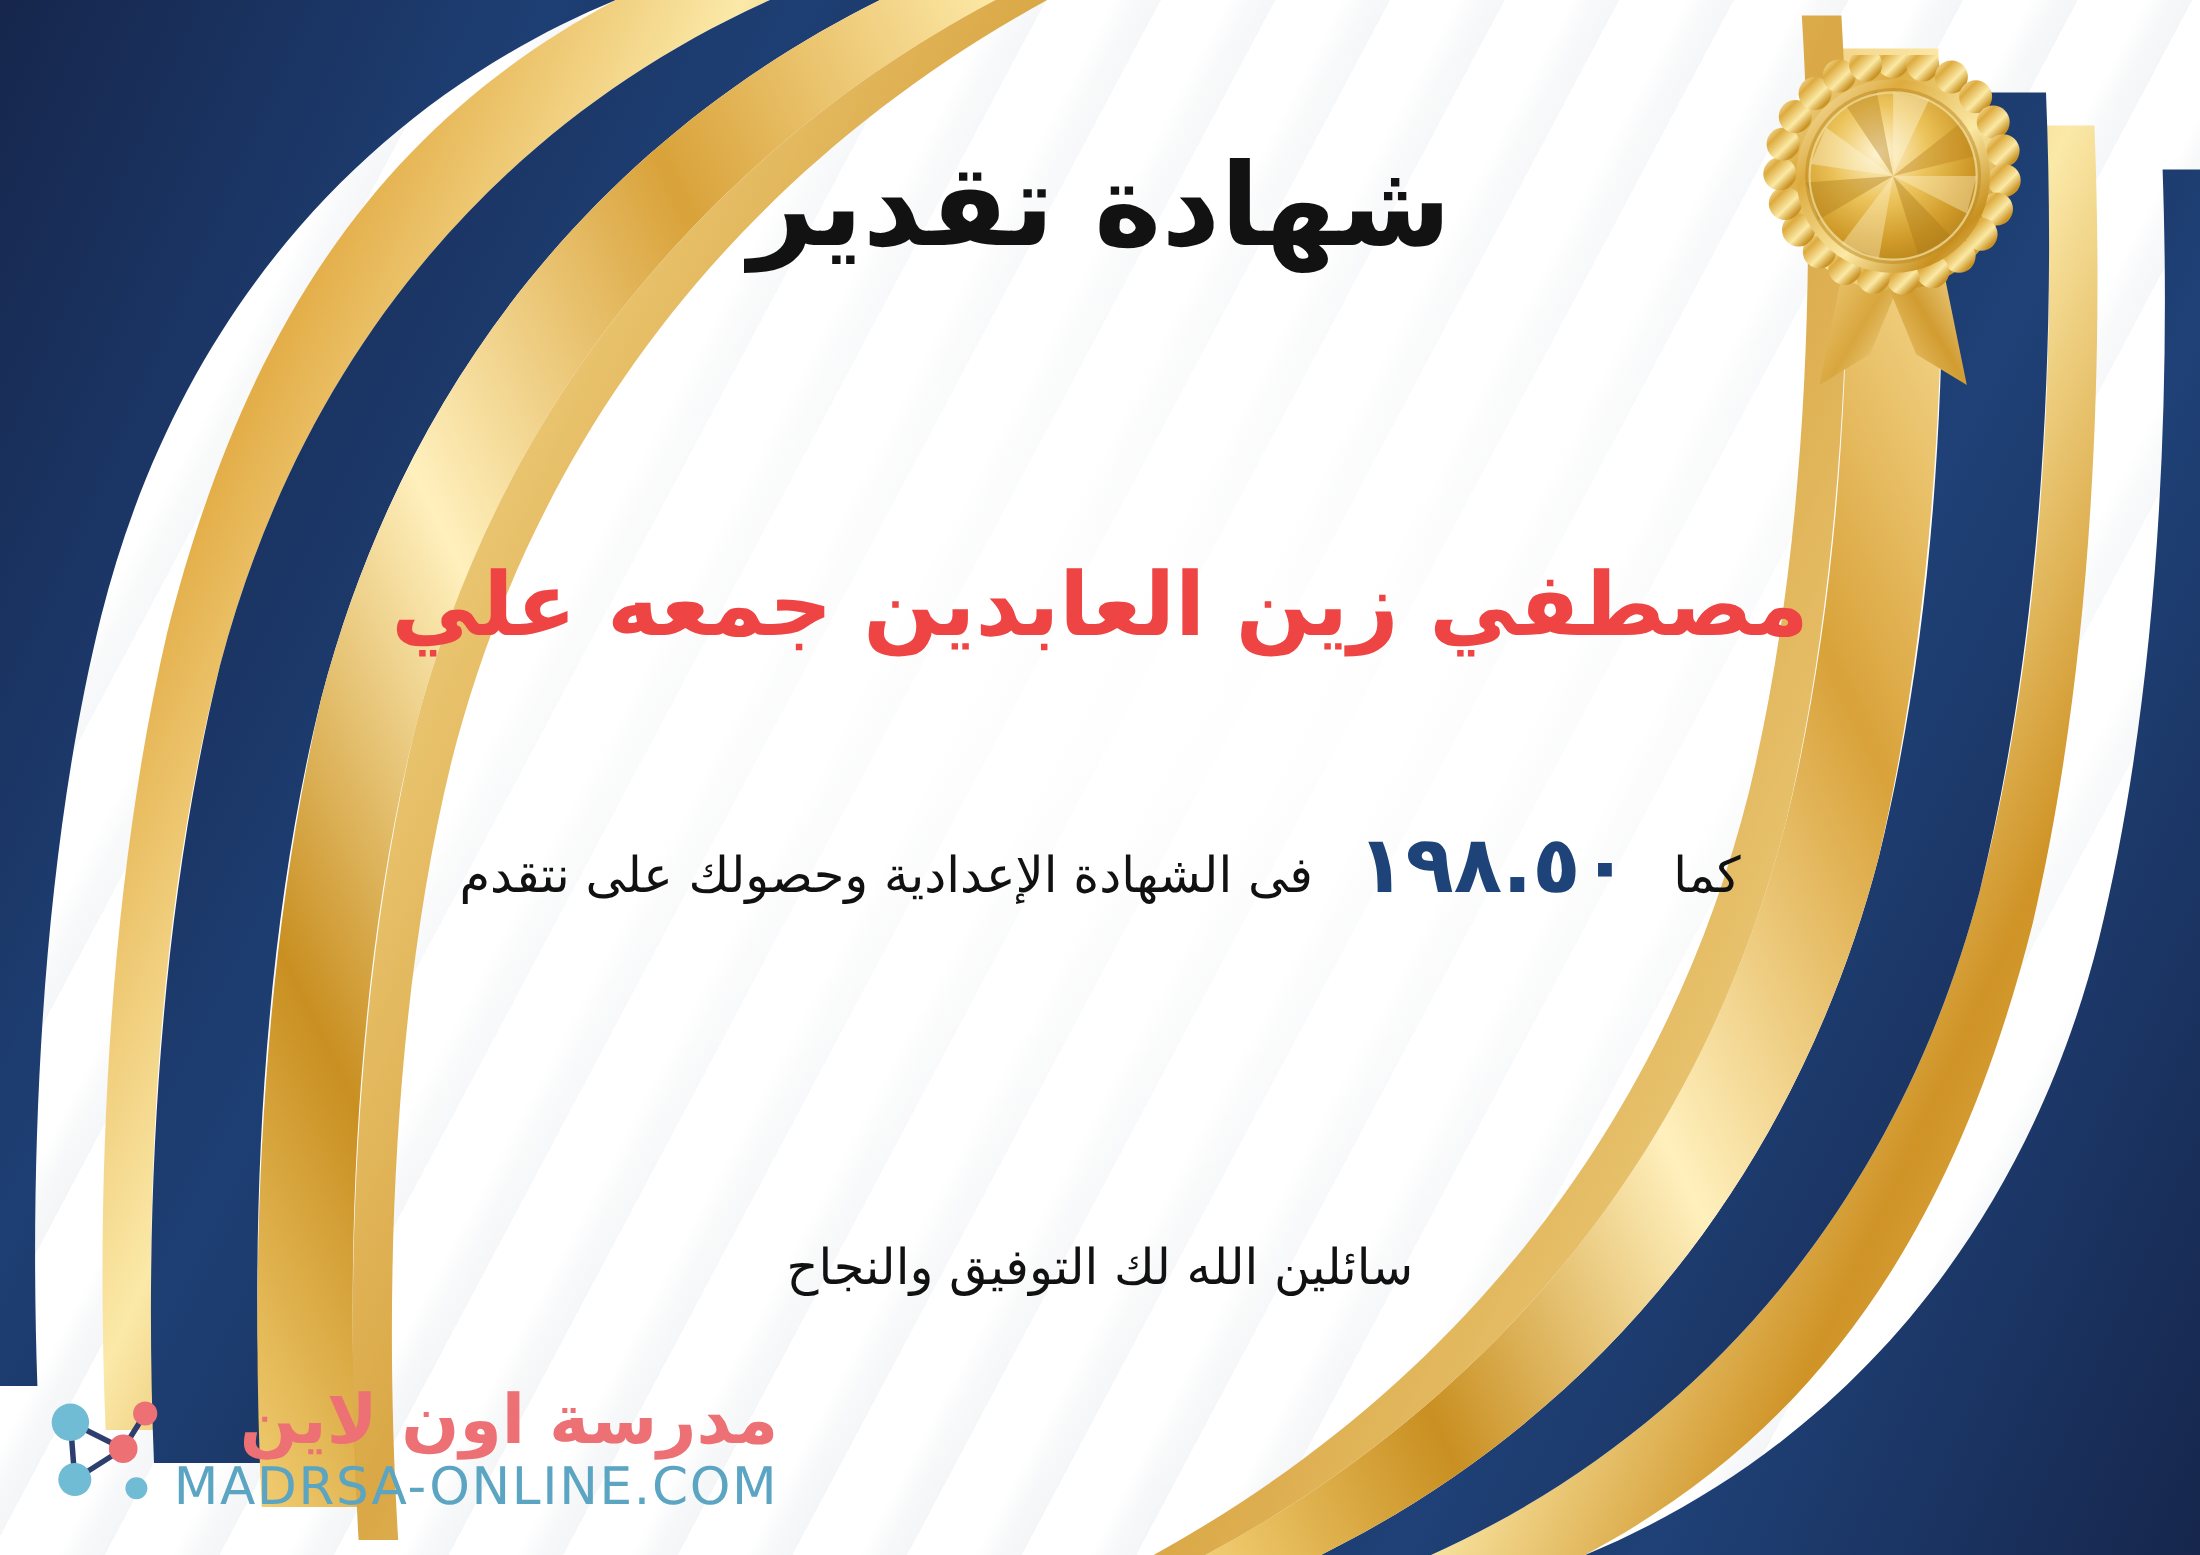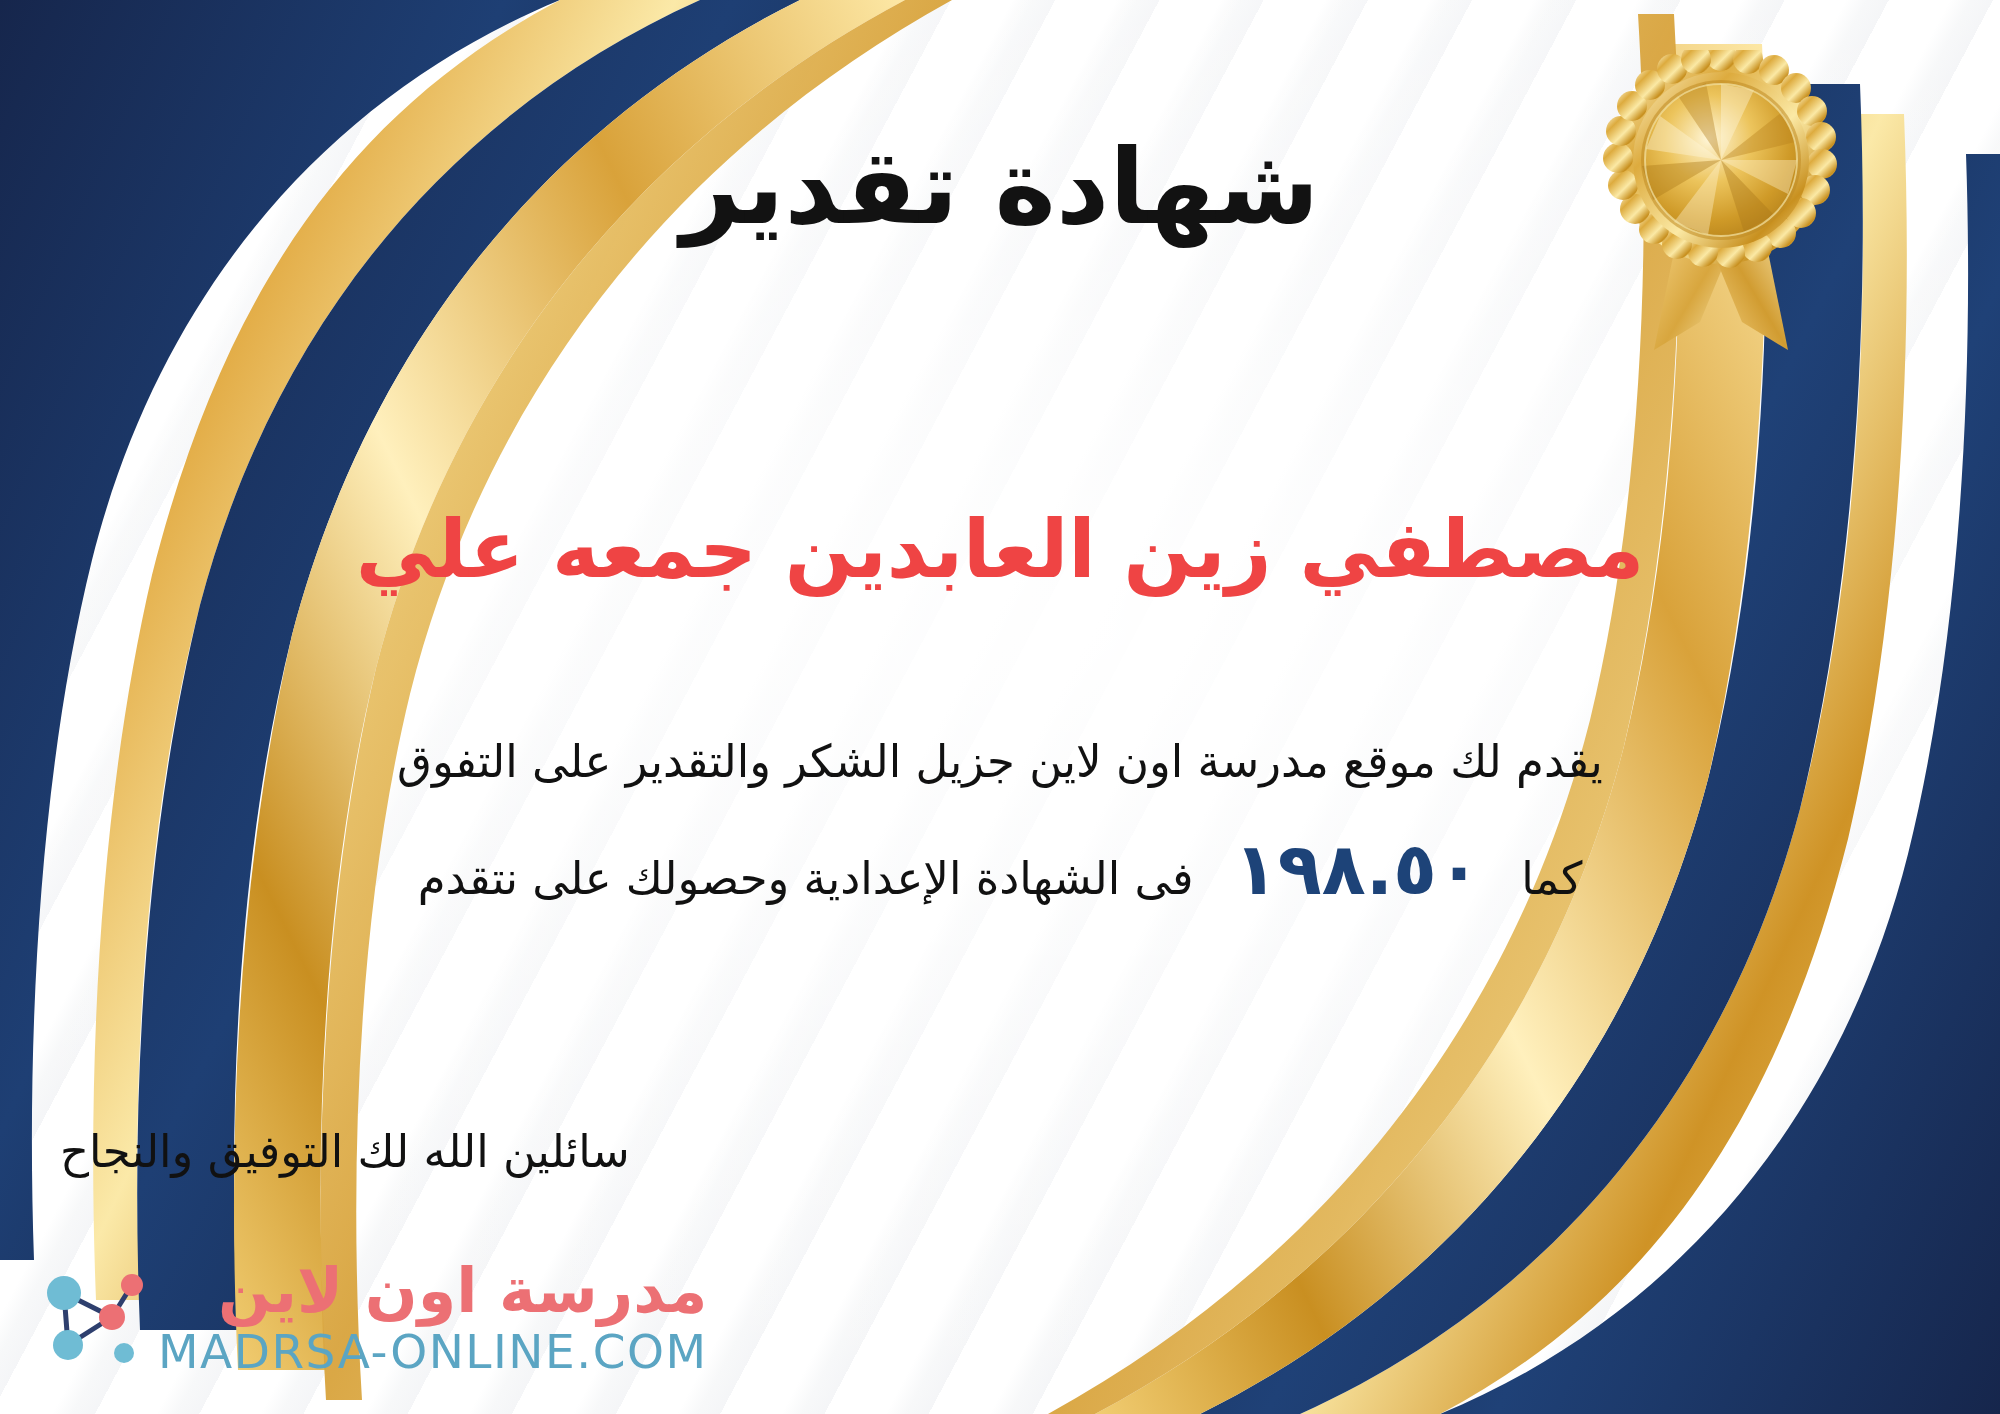--- a/index.html
+++ b/index.html
@@ -91,21 +91,21 @@
     color:#1d4378;
     font-weight:700;
     font-size:72px;
     padding:0 26px;
     letter-spacing:1px;
   }
 
   .closing-text{
     position:absolute;
     top:1125px;left:60px;width:1880px;
-    text-align:left;
+    text-align:center;
     font-size:45px;
     font-weight:400;
     color:#111111;
   }
 
   
   .brand{
     position:absolute;
     left:28px;bottom:22px;
     width:560px;height:150px;
@@ -293,21 +293,20 @@
     <circle cx="125" cy="110" r="76" fill="none" stroke="#f4e2a3" stroke-width="2" opacity=".7"></circle>
   </svg>
 
   <div class="content">
 
     <div class="cert-title">شهادة تقدير</div>
 
     <div class="recipient-name">مصطفي زين العابدين جمعه علي</div>
 
     <div class="body-text">
-      <span class="body-line">يقدم لك موقع مدرسة اون لاين جزيل الشكر  والتقدير على التفوق</span>
       <span class="body-line">
         <span>كما</span>
         <span class="grade-value">١٩٨.٥٠</span>
         <span>فى الشهادة الإعدادية وحصولك على نتقدم</span>
       </span>
     </div>
 
     <div class="closing-text">سائلين الله لك التوفيق  والنجاح</div>
   </div>
 

